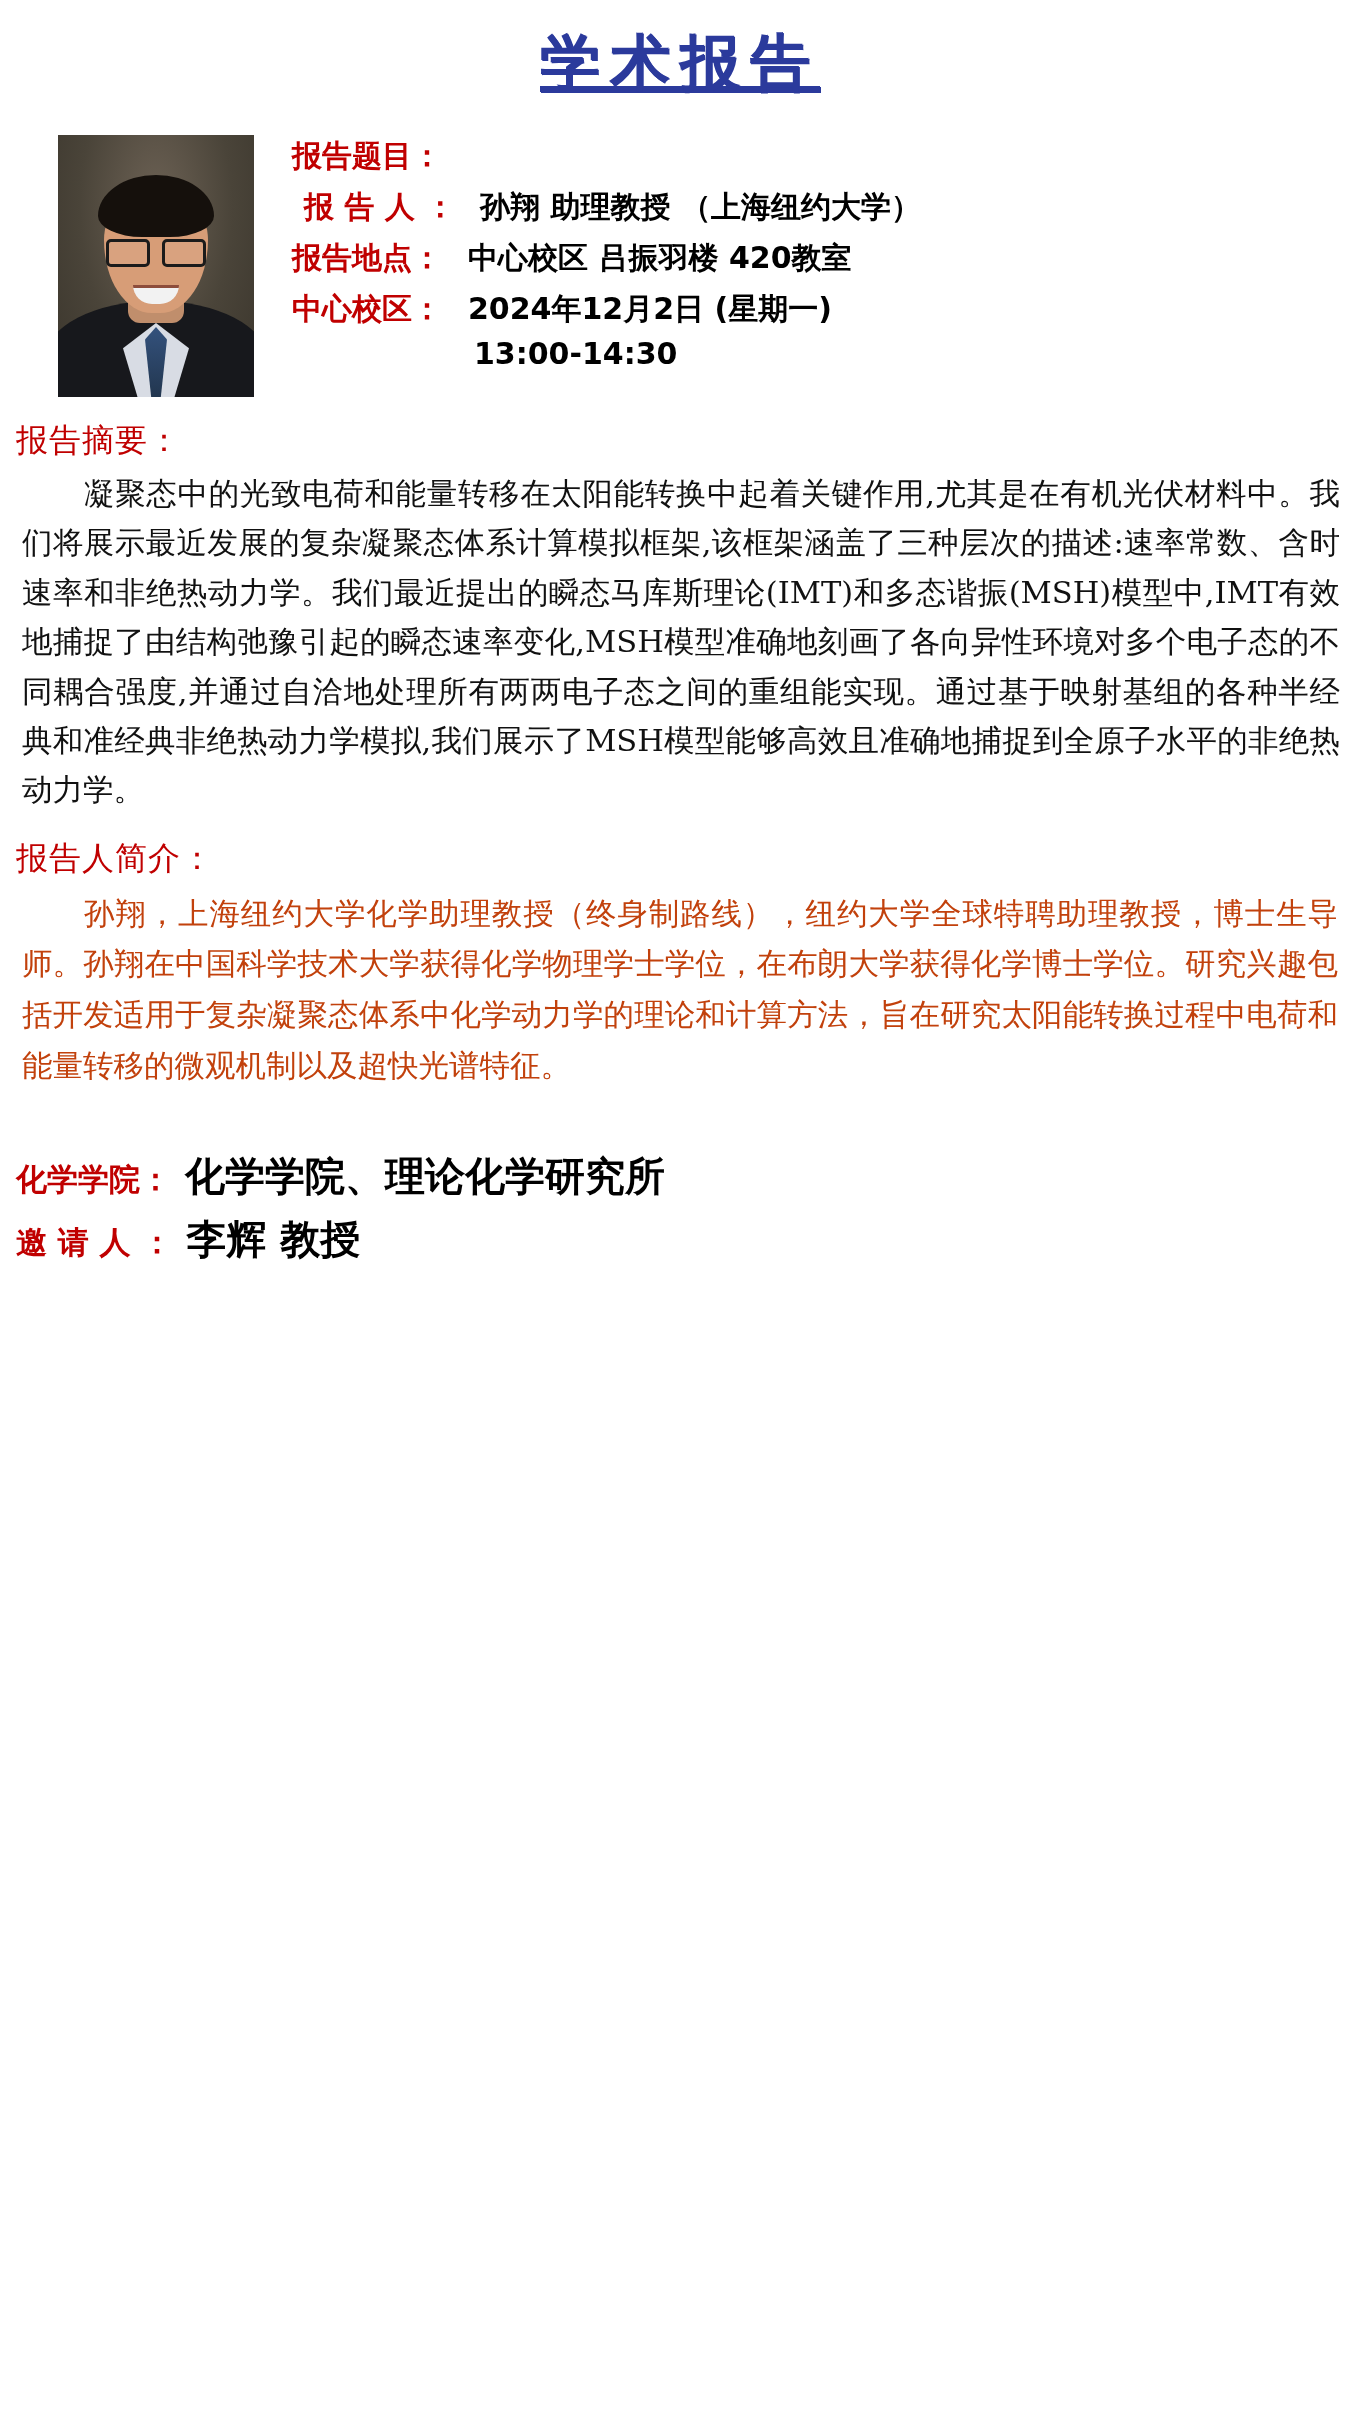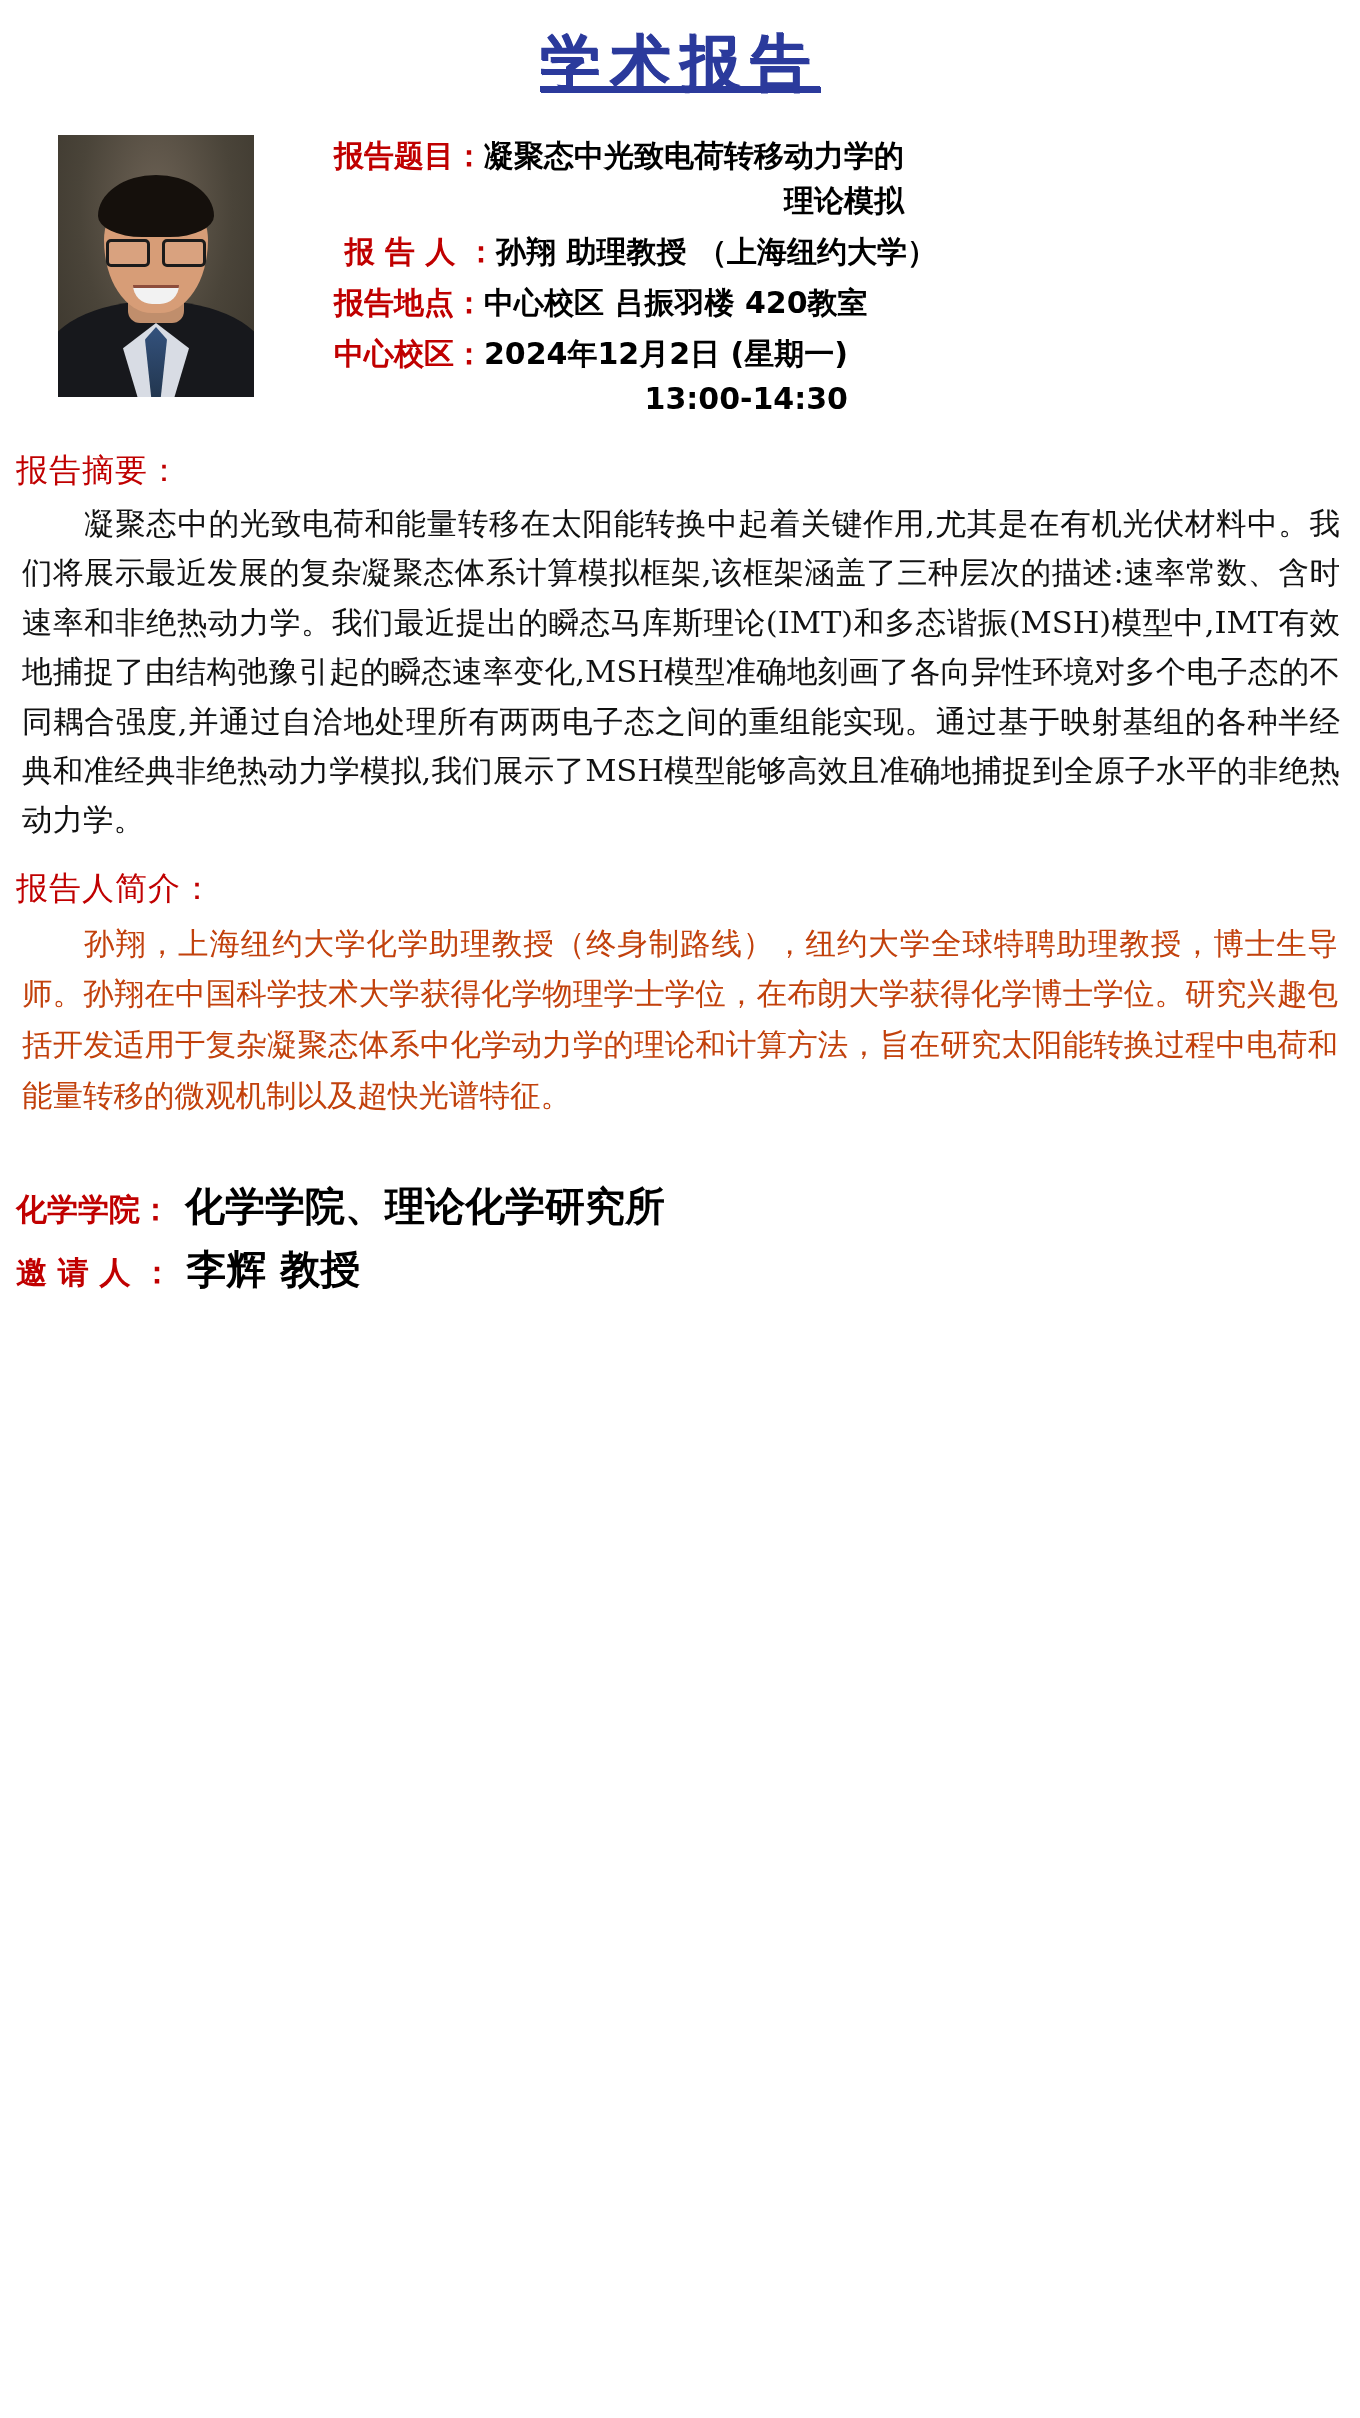--- a/index.html
+++ b/index.html
@@ -142,23 +142,22 @@
     transform: translateX(-50%);
     width: 46px;
     height: 16px;
     background: #f2f2f2;
     border-radius: 0 0 24px 24px;
     border-top: 3px solid #8d4d3c;
   }
 
   .info {
     flex: 1 1 auto;
-    padding-left: 54px;
+    padding-left: 38px;
     padding-top: 4px;
-    text-align: right;
   }
   .info-row {
     display: flex;
     align-items: flex-start;
     margin-bottom: 6px;
   }
   .info-label {
     color: #c00000;
     font-weight: bold;
     font-size: 30px;
@@ -261,24 +260,20 @@
       <div class="face"></div>
       <div class="hair"></div>
       <div class="glasses"></div>
       <div class="mouth"></div>
     </div>
 
     <div class="info">
 
       <div class="info-row">
         <div class="info-label">报告题目：</div>
-        <div class="info-value">
-          <span>凝聚态中光致电荷转移动力学的</span>
-          <span class="indent2">理论模拟</span>
-        </div>
       </div>
 
       <div class="info-row">
         <div class="info-label spaced">报 告 人 ：</div>
         <div class="info-value">孙翔 助理教授 （上海纽约大学）</div>
       </div>
 
       <div class="info-row">
         <div class="info-label">报告地点：</div>
         <div class="info-value">中心校区 吕振羽楼 420教室</div>

